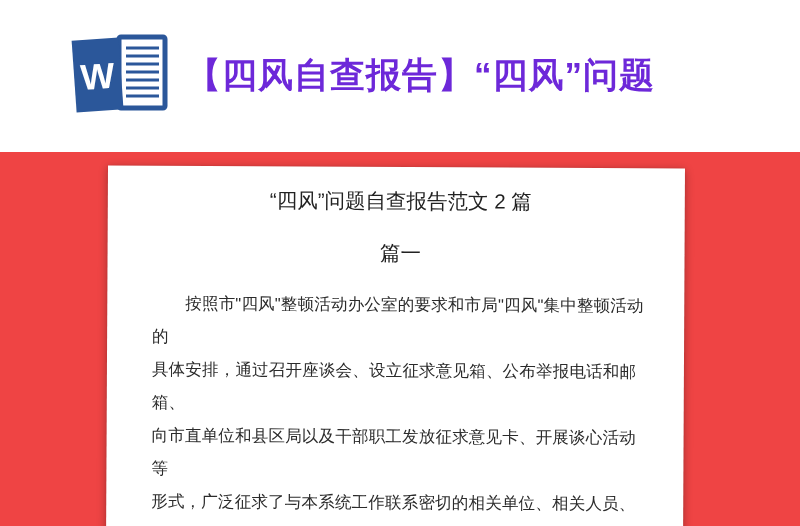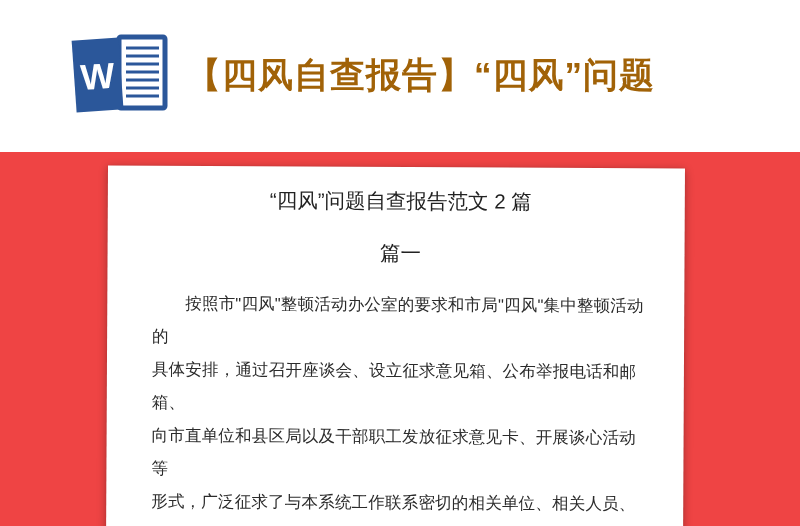--- a/index.html
+++ b/index.html
@@ -23,21 +23,21 @@
   }
   .word-icon-wrap {
     position: absolute; left: 70px; top: 28px;
     width: 102px; height: 90px;
   }
   .header-title {
     position: absolute; left: 186px; top: 30px;
     width: 560px;
     font-size: 35px;
     font-weight: bold;
-    color: #a16207;
+    color: #6d28d9;
     line-height: 43px;
     letter-spacing: 1px;
   }
   .preview-area {
     position: absolute; top: 152px; left: 0;
     width: 800px; height: 378px;
     background: #ef4444;
   }
   .doc-page {
     position: absolute; left: 108px; top: 15px; 

